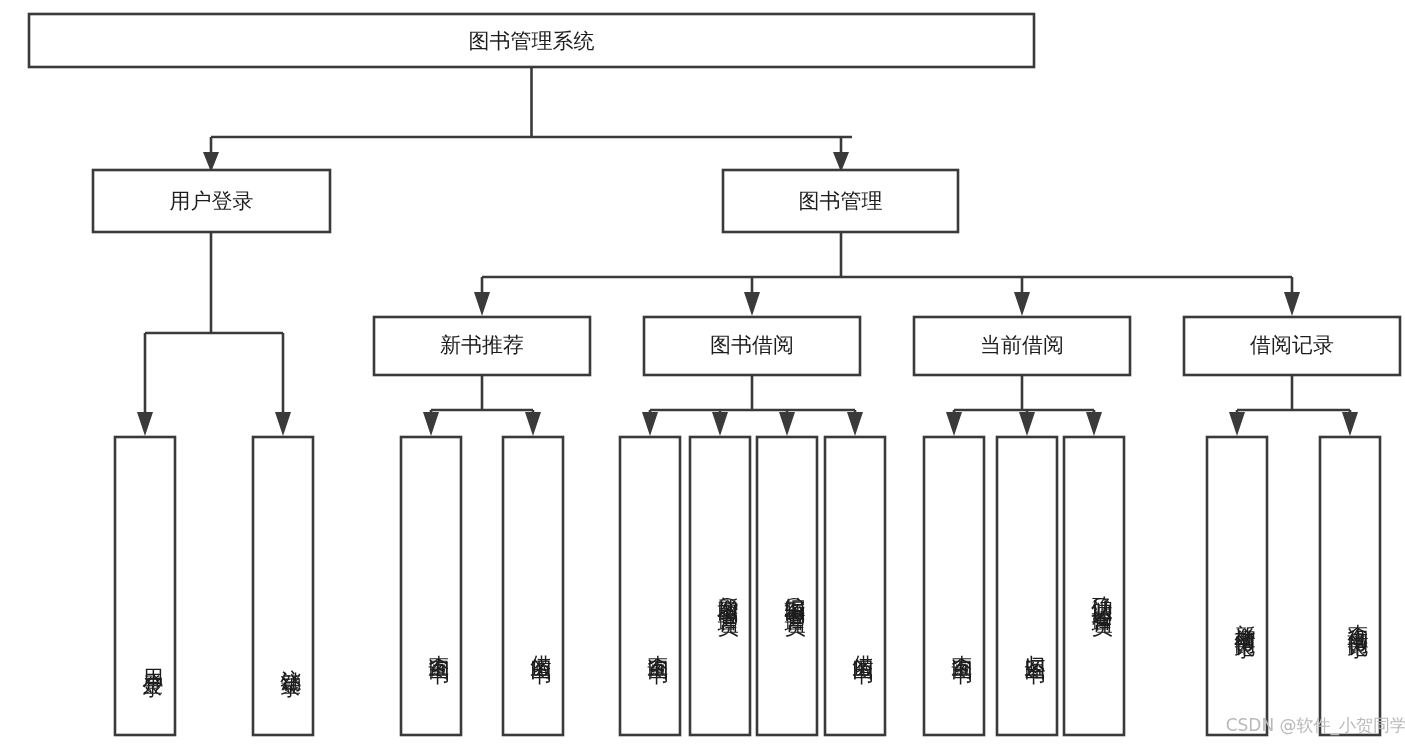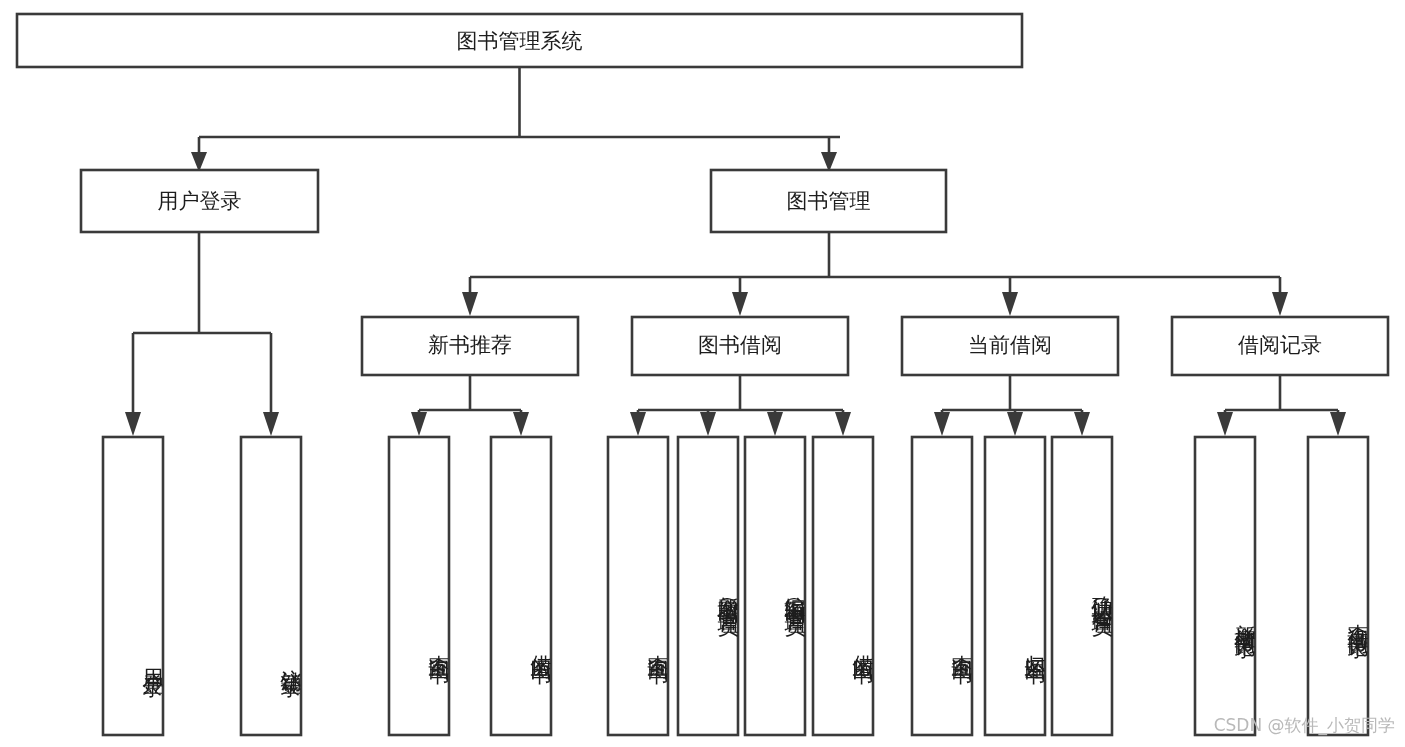--- a/index.html
+++ b/index.html
@@ -13,20 +13,21 @@
     font-family: "DejaVu Sans", "Liberation Sans", sans-serif;
     overflow: hidden;
     position: relative;
   }
   #diagram-root {
     position: absolute;
     left: 0;
     top: 0;
     width: 1259px;
     height: 747px;
+    padding-left: 12px;
   }
   svg.flowchart {
     display: block;
     width: 1405px;
     height: 747px;
   }
   .node-box {
     fill: #ffffff;
     stroke: #3a3a3a;
     stroke-width: 2.6;

